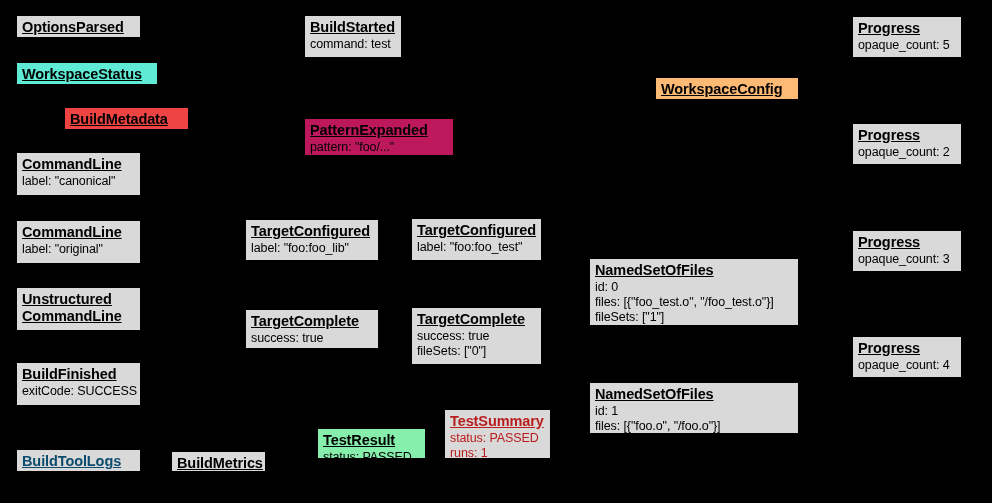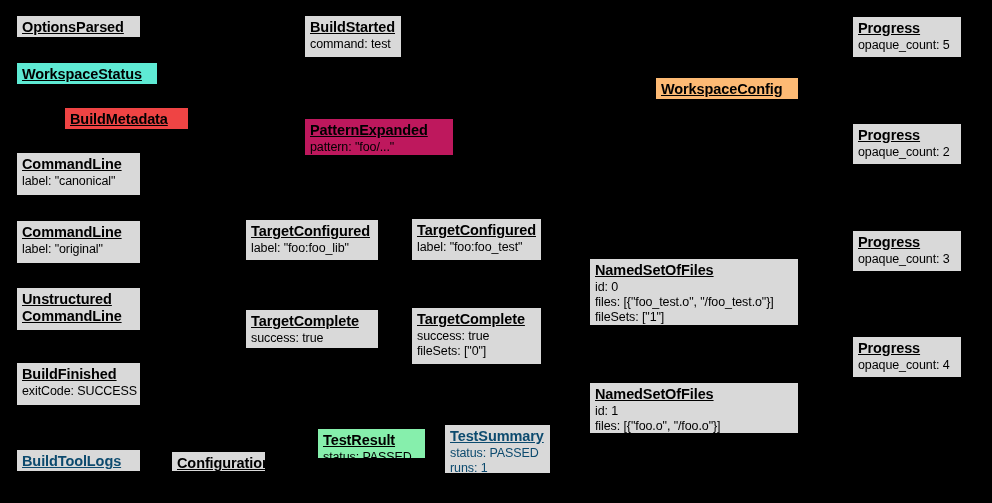--- a/index.html
+++ b/index.html
@@ -84,21 +84,21 @@
       <span class="node-title">BuildFinished</span>
       <span class="node-fields">
         <span class="node-field">exitCode: SUCCESS</span>
       </span>
     </div>
     <div class="node" style="left: 12px; top: 445px; width: 133px; height: 31px; background: rgb(217, 217, 217); border-color: rgb(0, 0, 0); color: #0c4a6e;">
       <span class="node-title">BuildToolLogs</span>
       <span class="node-fields"></span>
     </div>
     <div class="node" style="left: 167px; top: 447px; width: 103px; height: 29px; background: rgb(217, 217, 217); border-color: rgb(0, 0, 0); color: rgb(0, 0, 0);">
-      <span class="node-title">Configuration</span>
+      <span class="node-title">BuildMetrics</span>
       <span class="node-fields"></span>
     </div>
     <div class="node" style="left: 300px; top: 11px; width: 106px; height: 51px; background: rgb(217, 217, 217); border-color: rgb(0, 0, 0); color: rgb(0, 0, 0);">
       <span class="node-title">BuildStarted</span>
       <span class="node-fields">
         <span class="node-field">command: test</span>
       </span>
     </div>
     <div class="node" style="left: 300px; top: 114px; width: 158px; height: 46px; background: #be185d; border-color: rgb(0, 0, 0); color: rgb(0, 0, 0);">
       <span class="node-title">PatternExpanded</span>
@@ -130,21 +130,21 @@
         <span class="node-field">success: true</span>
         <span class="node-field">fileSets: ["0"]</span>
       </span>
     </div>
     <div class="node" style="left: 313px; top: 424px; width: 117px; height: 39px; background: #86efac; border-color: rgb(0, 0, 0); color: rgb(0, 0, 0);">
       <span class="node-title">TestResult</span>
       <span class="node-fields">
         <span class="node-field">status: PASSED</span>
       </span>
     </div>
-    <div class="node" style="left: 440px; top: 420px; width: 115px; height: 58px; background: rgb(217, 217, 217); border-color: rgb(0, 0, 0); color: #0c4a6e;">
+    <div class="node" style="left: 440px; top: 405px; width: 115px; height: 58px; background: rgb(217, 217, 217); border-color: rgb(0, 0, 0); color: #b91c1c;">
       <span class="node-title">TestSummary</span>
       <span class="node-fields">
         <span class="node-field">status: PASSED</span>
         <span class="node-field">runs: 1</span>
       </span>
     </div>
     <div class="node" style="left: 651px; top: 73px; width: 152px; height: 31px; background: #fdba74; border-color: rgb(0, 0, 0); color: rgb(0, 0, 0);">
       <span class="node-title">WorkspaceConfig</span>
       <span class="node-fields"></span>
     </div>

